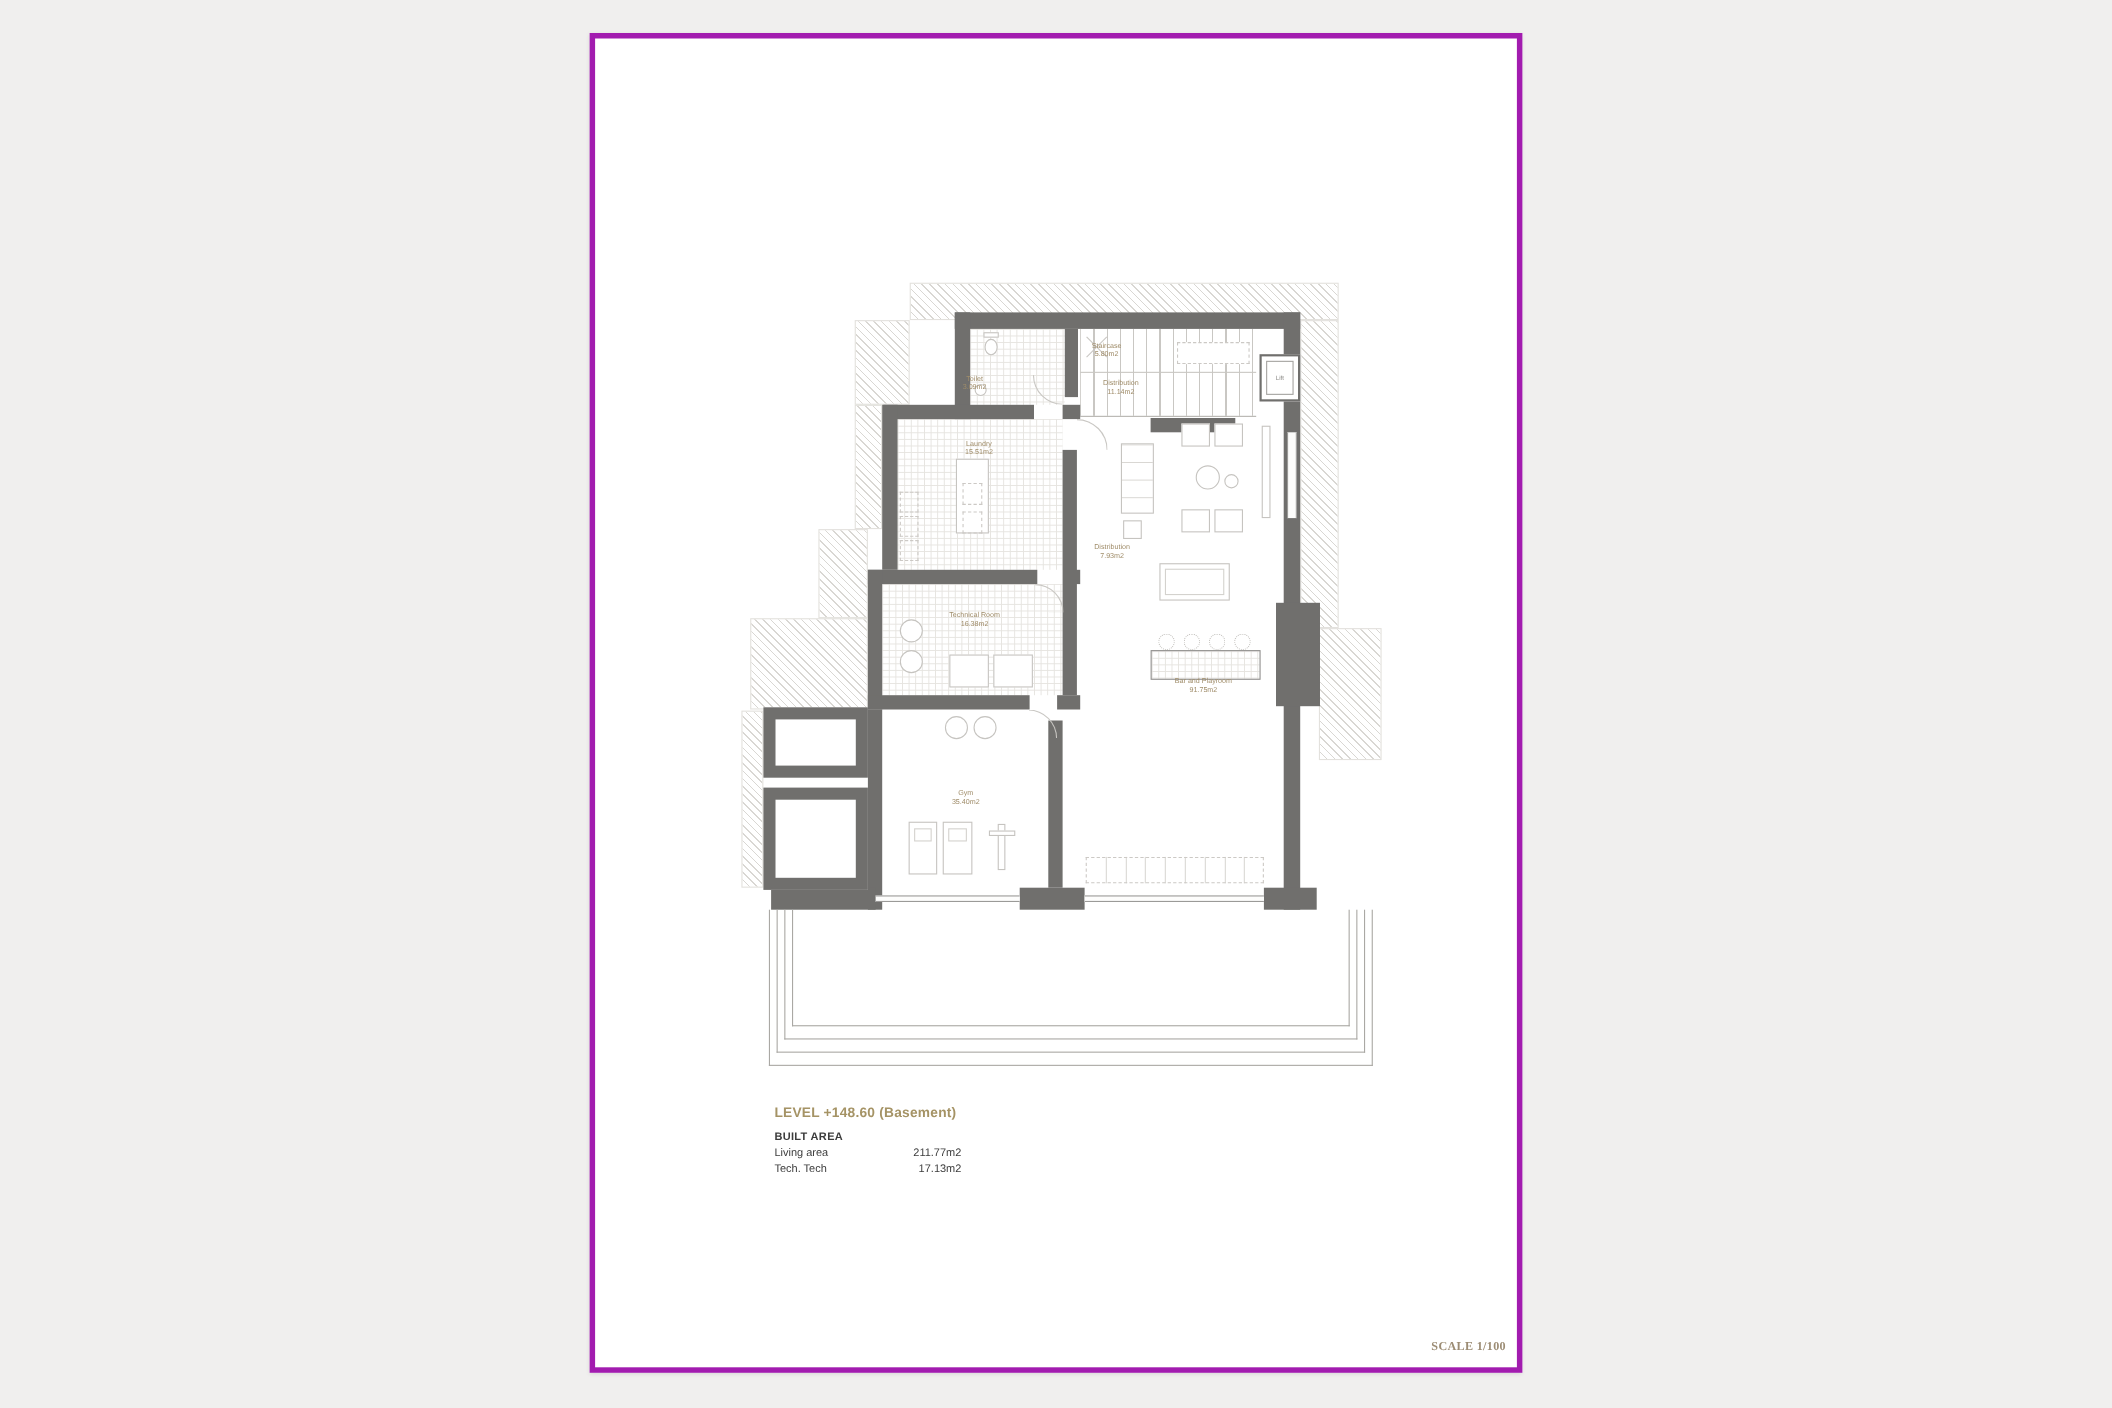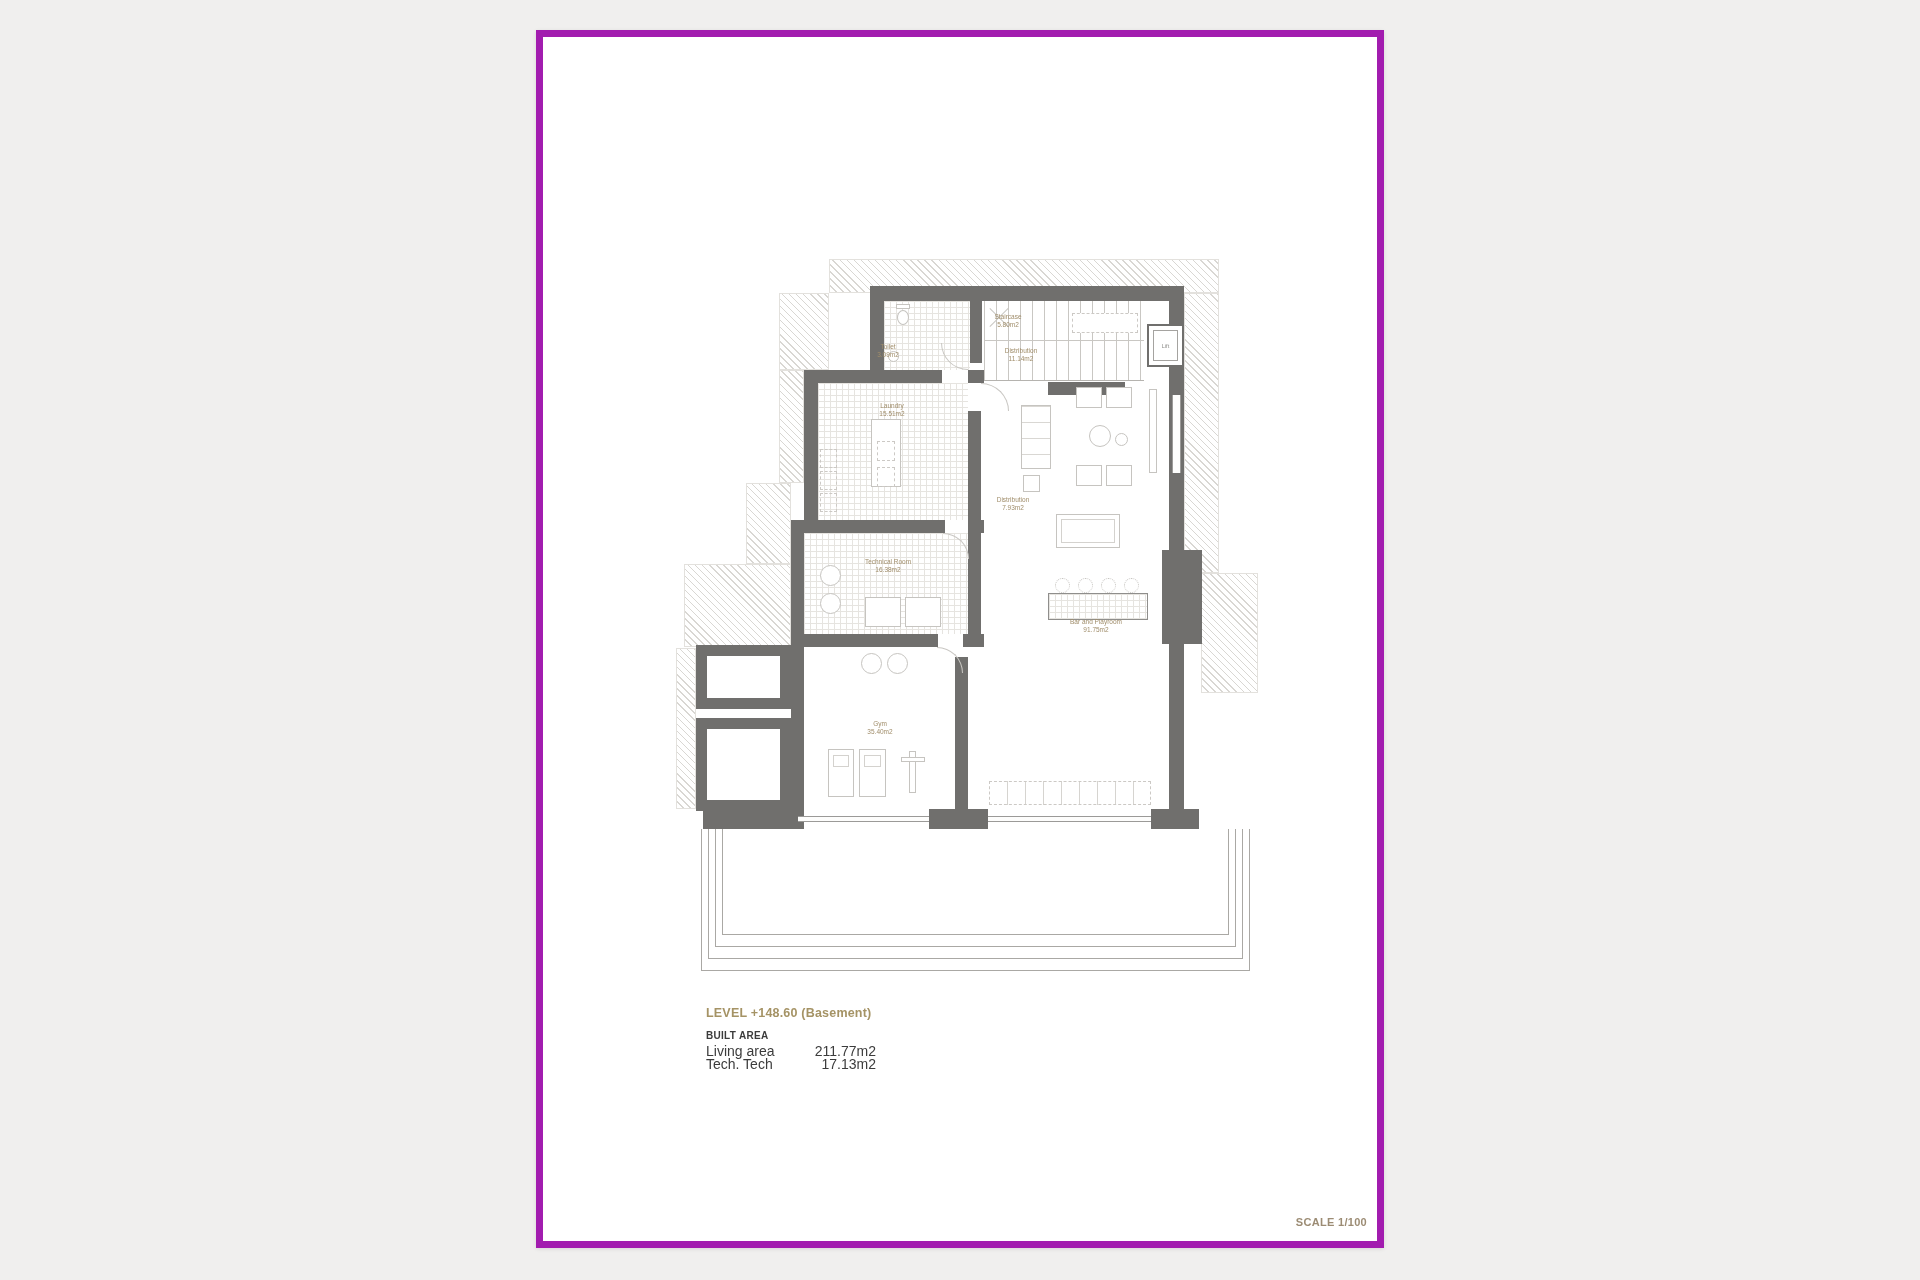--- a/index.html
+++ b/index.html
@@ -1,19 +1,19 @@
 <!DOCTYPE html>
 <html><head>
 <meta charset="utf-8">
 <style>
   html,body{margin:0;padding:0;}
   body{background:#e9e8e6;font-family:"Liberation Sans", sans-serif;}
   .canvas{position:relative;width:1920px;height:1280px;background:#f0efee;overflow:hidden;}
   .page{position:absolute;left:536px;top:30px;width:848px;height:1218px;background:#ffffff;
-        border:7px solid #a21caf;box-shadow:0 1px 4px rgba(0,0,0,0.10);box-sizing:border-box;}
+        border:5px solid #a21caf;box-shadow:0 1px 4px rgba(0,0,0,0.10);box-sizing:border-box;}
   .abs{position:absolute;box-sizing:border-box;}
   .wall{position:absolute;background:#706f6d;box-sizing:border-box;}
   .hatch{position:absolute;box-sizing:border-box;border:1px solid #e3e1dd;
          background:repeating-linear-gradient(45deg,transparent 0 4px,#d9d7d3 4px 5px);}
   .tiles{position:absolute;box-sizing:border-box;
          background-image:linear-gradient(#e6e4e0 1px,transparent 1px),
                           linear-gradient(90deg,#e6e4e0 1px,transparent 1px);
          background-size:6px 6px;}
   .stairs{position:absolute;box-sizing:border-box;border-bottom:1px solid #b5b3af;
           background:repeating-linear-gradient(90deg,#c9c7c3 0 1px,transparent 1px 12px);}
@@ -25,21 +25,21 @@
   .arc{position:absolute;box-sizing:border-box;border-left:1px solid #c9c7c3;border-bottom:1px solid #c9c7c3;border-bottom-left-radius:100%;}
   .arc2{position:absolute;box-sizing:border-box;border-right:1px solid #c9c7c3;border-top:1px solid #c9c7c3;border-top-right-radius:100%;}
   .ter{position:absolute;box-sizing:border-box;border:1px solid #aaa8a4;border-top:none;background:transparent;}
   .rlabel{position:absolute;text-align:center;font-size:6.5px;line-height:1.3;color:#a08d6a;}
   .rlabel span{display:block;}
   .lift-outer{position:absolute;box-sizing:border-box;border:2px solid #706f6d;background:#fff;}
   .lift-inner{position:absolute;left:4px;top:4px;right:4px;bottom:4px;border:1px solid #a5a3a0;
               display:flex;align-items:center;justify-content:center;font-size:5.5px;color:#8a8986;}
   .title-text{position:absolute;font-size:12.5px;font-weight:bold;color:#a59365;letter-spacing:0.2px;}
   .built-head{position:absolute;font-size:10px;font-weight:bold;color:#3c3c3c;letter-spacing:0.3px;}
-  .area-rows{position:absolute;font-size:14px;color:#3c3c3c;}
+  .area-rows{position:absolute;font-size:10px;color:#3c3c3c;}
   .area-row{display:flex;height:13.5px;align-items:center;}
   .area-row .al{width:100px;}
   .area-row .av{width:70px;text-align:right;}
   .scale-text{position:absolute;font-size:11px;font-weight:bold;color:#9c8c74;letter-spacing:0.3px;}
   .xline{position:absolute;width:26px;height:1px;background:#c9c7c3;}
 </style>
 </head>
 <body>
 
 <div class="canvas">
@@ -192,16 +192,16 @@
     <div class="area-rows" style="left:163px;top:1007px;">
       <div class="area-row">
         <span class="al">Living area</span>
         <span class="av">211.77m2</span>
       </div>
       <div class="area-row">
         <span class="al">Tech. Tech</span>
         <span class="av">17.13m2</span>
       </div>
     </div>
-    <div class="scale-text" style="right:10px;bottom:13px;">SCALE 1/100</div>
+    <div class="scale-text" style="right:10px;bottom:13px;font-family:Liberation Serif, serif;">SCALE 1/100</div>
 
   </div>
 </div>
 
 </body></html>

